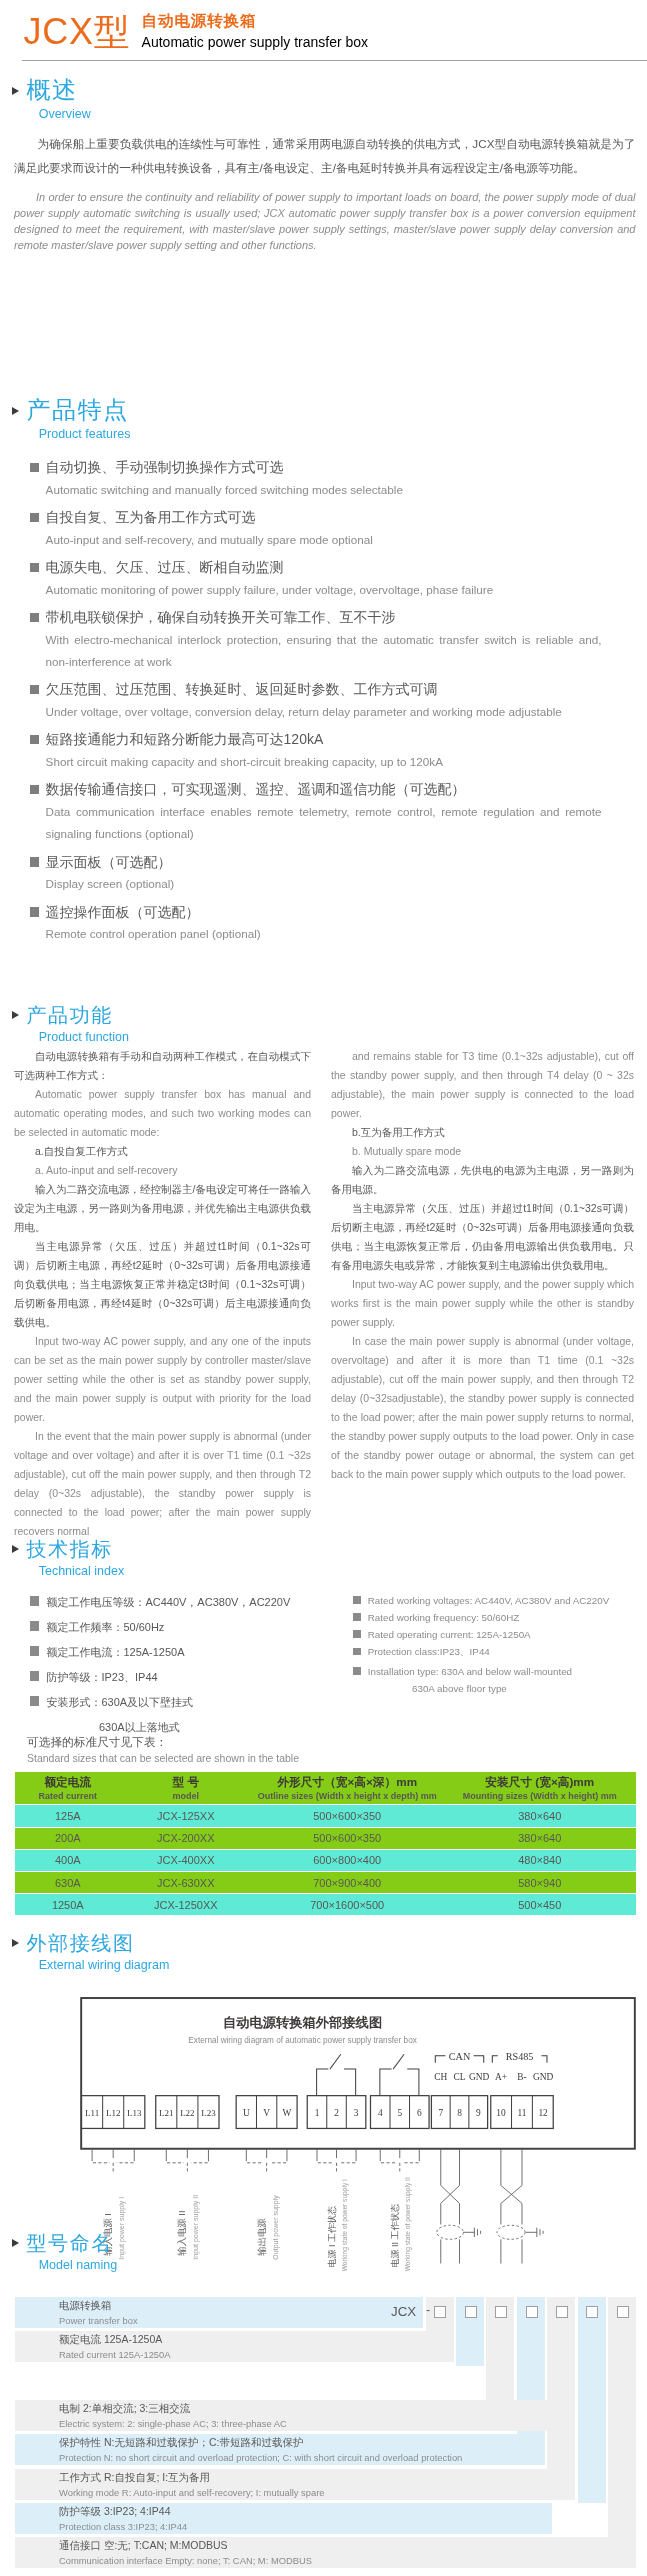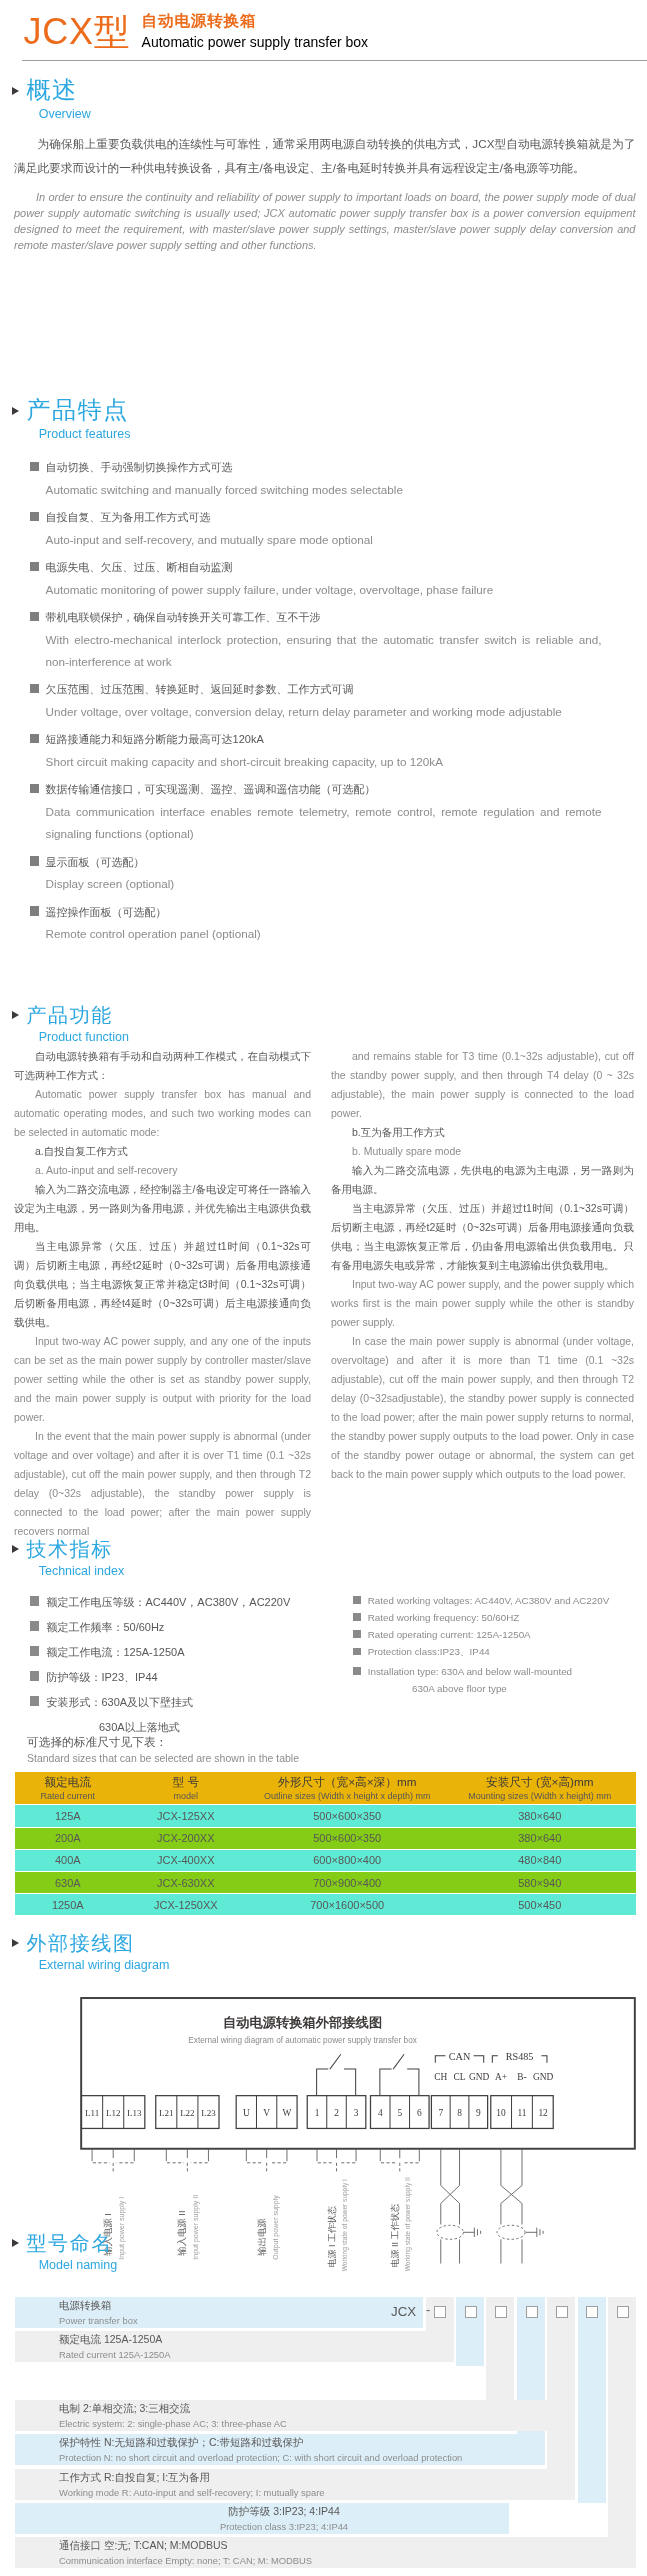--- a/index.html
+++ b/index.html
@@ -23,21 +23,21 @@
   .sh.small .zh{font-size:20px;}
   .sh .en{display:block;margin-left:27px;font-size:12.5px;color:#2CA7E0;margin-top:0.8px;}
 
   
   .ov-zh{margin:11px 12.5px 0 14px;font-size:11.7px;line-height:24px;color:#595757;text-indent:2em;text-align:justify;}
   .ov-en{margin:9.4px 12.5px 0 14px;font-size:11px;line-height:16px;color:#8C8C8C;text-indent:2em;text-align:justify;font-style:italic;}
 
   
   .feats{margin:15.6px 23.4px 0 30px;}
   .feat{margin-bottom:4.7px;}
-  .feat .fzh{font-size:11px;color:#595757;line-height:22.6px;}
+  .feat .fzh{font-size:14px;color:#595757;line-height:22.6px;}
   .feat .sq{display:inline-block;width:9.4px;height:9.4px;background:#7E7E7E;margin-right:6.2px;}
   .feat .fen{font-size:11.7px;color:#8C8C8C;line-height:22.6px;margin:0 0 0 15.6px;max-width:556px;text-align:justify;}
 
   
   .fn-col{position:absolute;top:45px;font-size:10.5px;line-height:19px;text-align:justify;}
   .fn-left{left:14px;width:297px;}
   .fn-right{left:331px;width:303px;}
   .fn-col p{margin:0;text-indent:2em;}
   .fn-col p.en{color:#8C8C8C;}
   .fn-col p.zh{color:#595757;}
@@ -53,21 +53,21 @@
   .titem .sq{display:inline-block;background:#8A8A8A;margin-right:7px;}
   .tcol.l .sq{width:9.4px;height:9.4px;}
   .tcol.r .sq{width:7.8px;height:7.8px;}
   .titem .cont{margin-left:16.4px;}
   .tcol.r .titem .cont{margin-left:59px;}
 
   
   .tbl-intro-zh{margin:0 0 1.6px 27px;font-size:11.7px;color:#595757;}
   .tbl-intro-en{margin:0 0 7.8px 27px;font-size:10.5px;color:#8C8C8C;}
   table.sizes{border-collapse:separate;border-spacing:0 1.6px;margin-left:15px;width:621px;}
-  table.sizes th{background:#eab308;font-weight:normal;padding:3.1px 1.6px;}
+  table.sizes th{background:#84cc16;font-weight:bold;padding:3.1px 1.6px;}
   table.sizes th .h-zh{font-size:11.7px;color:#3E3A39;}
   table.sizes th .h-en{font-size:9px;color:#595757;margin-top:0.8px;}
   table.sizes td{text-align:center;font-size:11px;color:#595757;padding:3.1px 1.6px;height:15px;}
   table.sizes tr.odd td{background:#5eead4;}
   table.sizes tr.even td{background:#84cc16;}
   .c1{width:17%;} .c2{width:21%;} .c3{width:31%;} .c4{width:31%;}
 
   
   .wire-svg{position:absolute;left:80px;top:64px;}
 
@@ -445,21 +445,21 @@
           <div class="r-en">Electric system:  2: single-phase AC; 3: three-phase AC</div>
         </div>
       <div class="nm-row blue" style="top:137px;width:530px;">
           <div class="r-zh">保护特性  N:无短路和过载保护；C:带短路和过载保护</div>
           <div class="r-en">Protection  N: no short circuit and overload protection; C: with short circuit and overload protection</div>
         </div>
       <div class="nm-row gray" style="top:172px;width:560px;">
           <div class="r-zh">工作方式  R:自投自复; I:互为备用</div>
           <div class="r-en">Working mode  R: Auto-input and self-recovery; I: mutually spare</div>
         </div>
-      <div class="nm-row blue" style="top:206px;width:494px;align-items:center;">
+      <div class="nm-row blue" style="top:206px;width:537px;">
           <div class="r-zh">防护等级  3:IP23; 4:IP44</div>
           <div class="r-en">Protection class  3:IP23; 4:IP44</div>
         </div>
       <div class="nm-row gray" style="top:240px;width:621px;">
           <div class="r-zh">通信接口  空:无; T:CAN; M:MODBUS</div>
           <div class="r-en">Communication interface  Empty: none; T: CAN; M: MODBUS</div>
         </div>
 
       <span class="nm-jcx">JCX</span>
       <span class="nm-dash">-</span>

